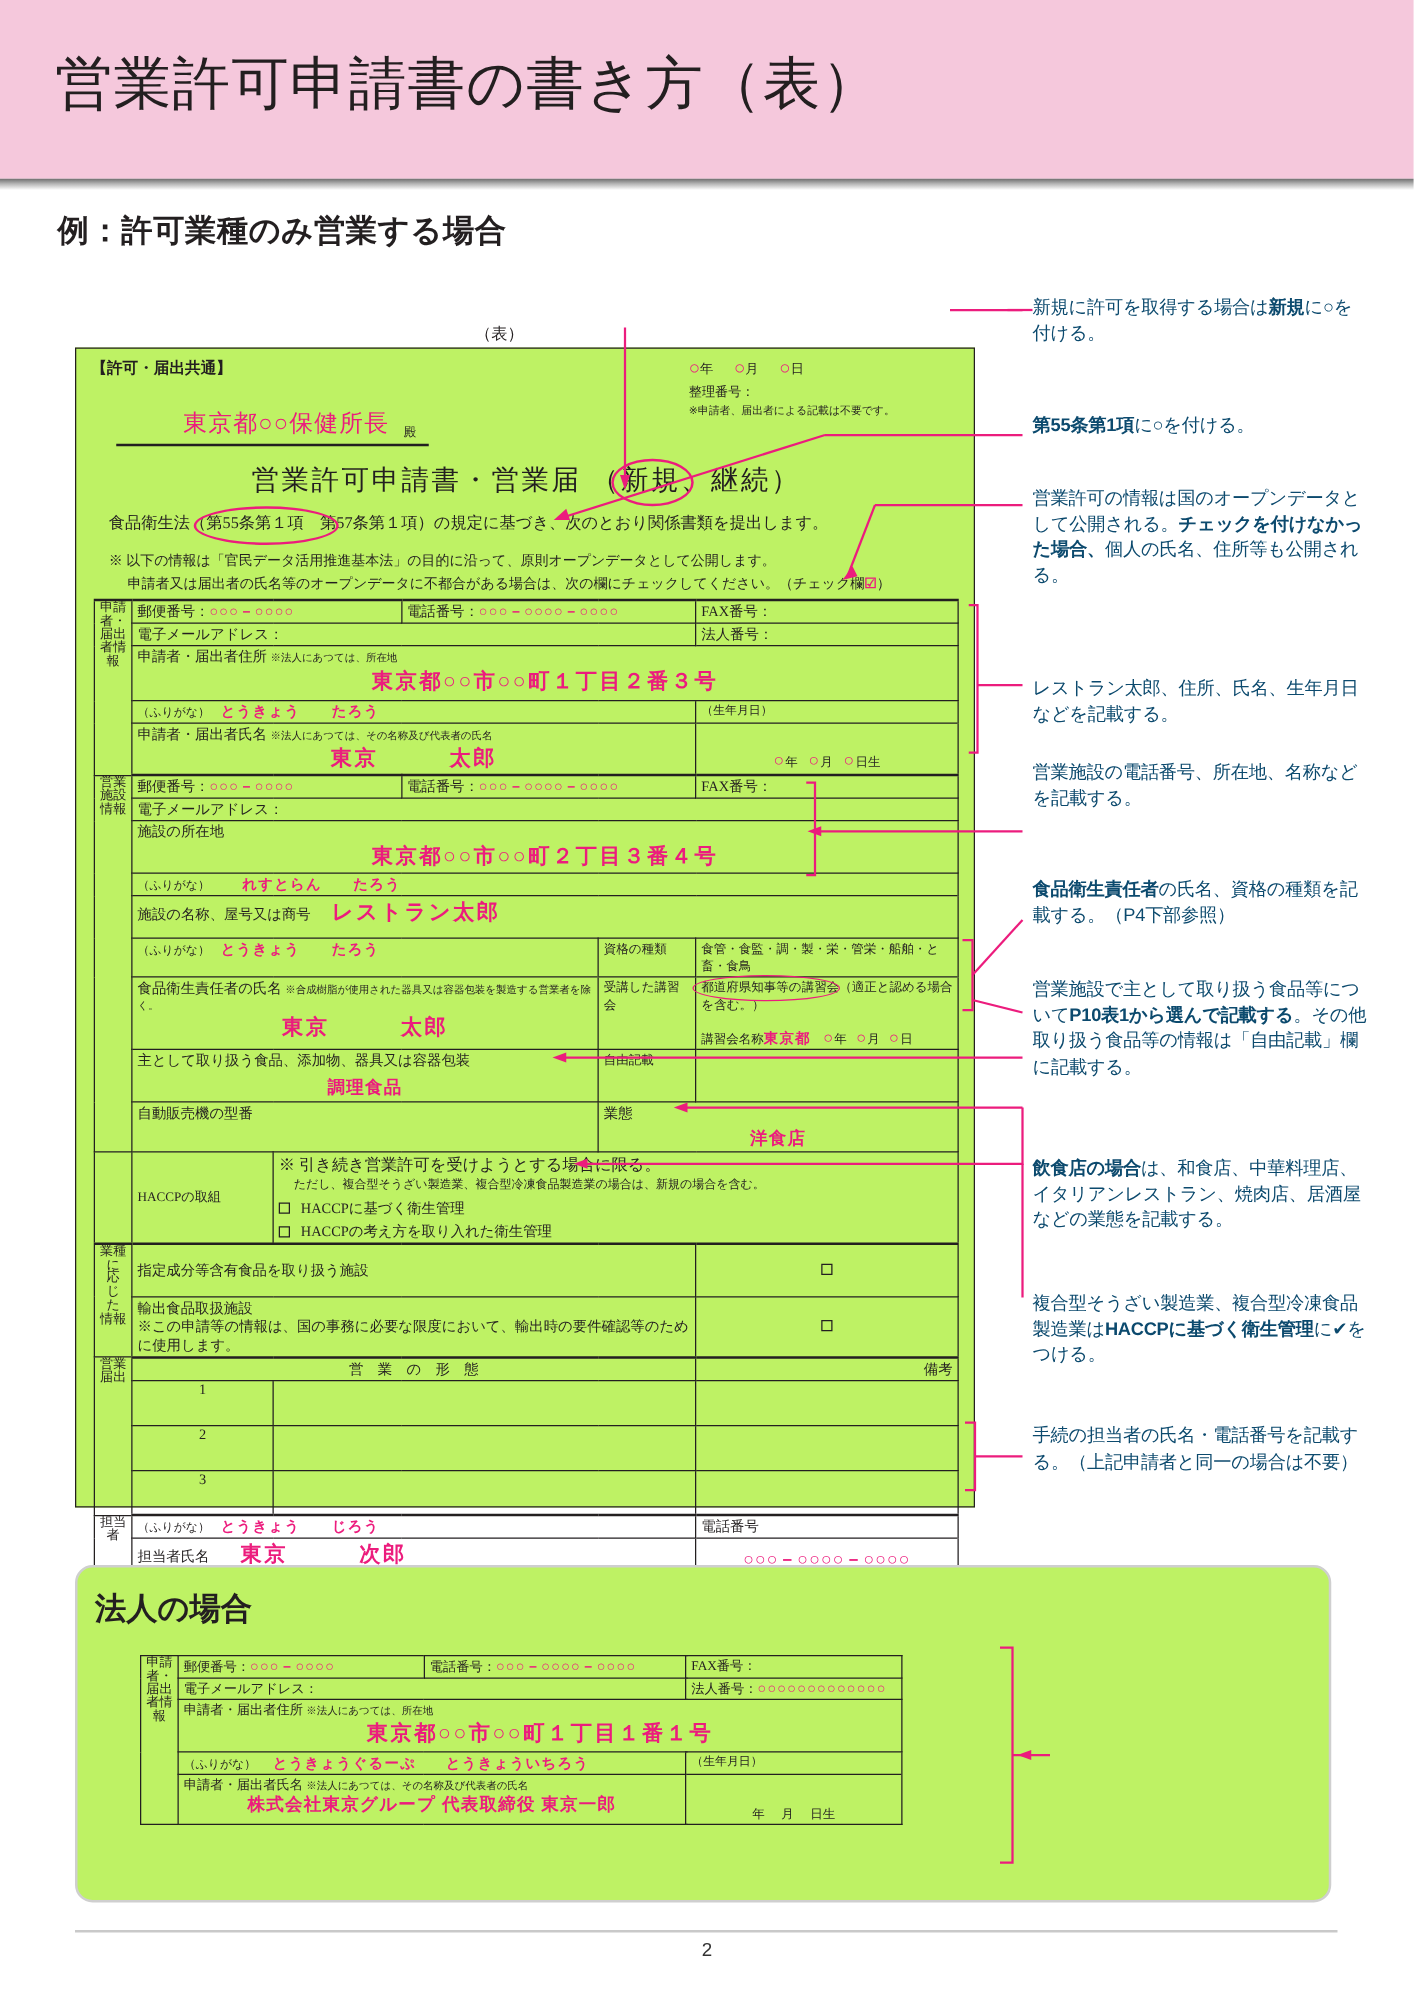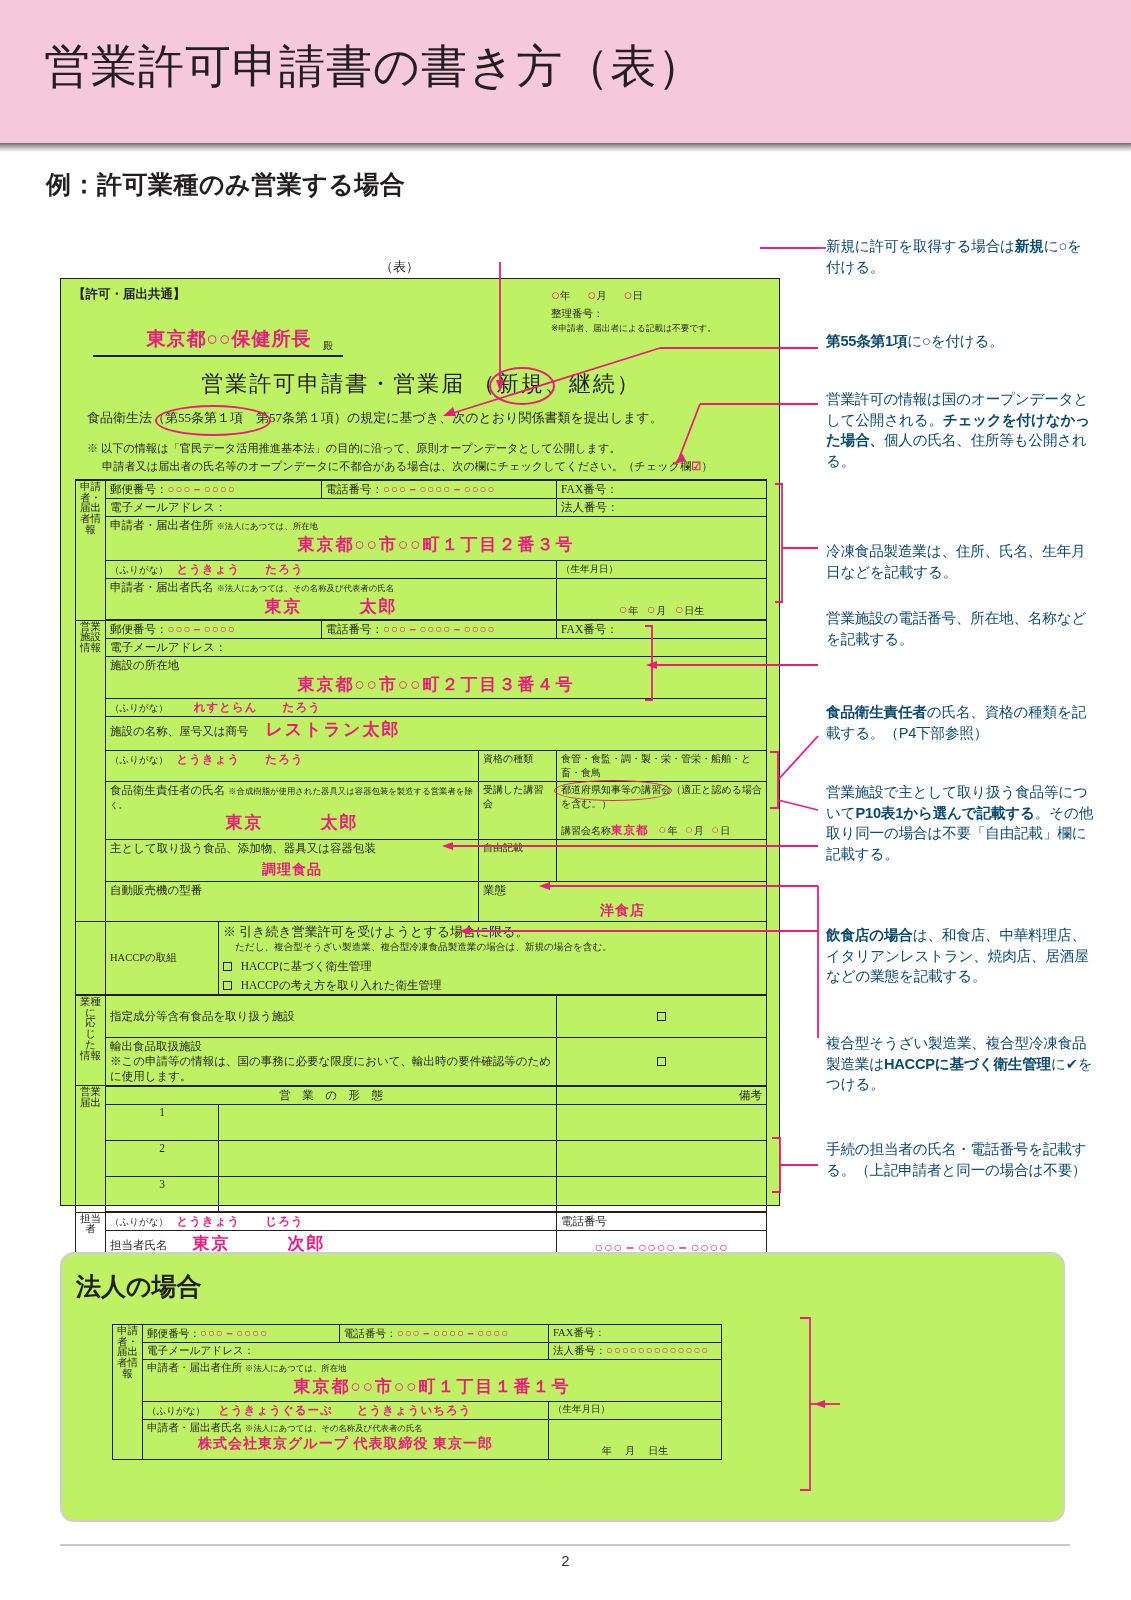--- a/index.html
+++ b/index.html
@@ -50,21 +50,21 @@
   
   .kyoka-label { position: absolute; left: 12px; top: 7px; font-size: 12.5px; font-weight: bold; }
   .date-line { position: absolute; left: 490px; top: 7px; font-size: 12px; white-space: nowrap; }
   .date-line .o { color: #ec1c7d; font-size: 15px; vertical-align: -1px; }
   .date-line .unit { font-size: 10.5px; }
   .seiri { position: absolute; left: 490px; top: 28px; font-size: 10.5px; }
   .seiri2 { position: absolute; left: 490px; top: 44px; font-size: 8.7px; }
 
   .hokenjo {
     position: absolute; left: 58px; top: 47px; width: 220px;
-    color: #ec1c7d; font-size: 19px; font-weight: bold; letter-spacing: 1px;
+    color: #ec1c7d; font-size: 19px; font-weight: normal; letter-spacing: 1px;
     text-align: center;
   }
   .hokenjo-rule {
     position: absolute; left: 32px; top: 76px; width: 250px;
     border-bottom: 2px solid #231f20;
   }
   .tono { position: absolute; left: 262px; top: 60px; font-size: 10px; }
 
   .form-title {
     position: absolute; left: 0; top: 90px; width: 720px;
@@ -416,33 +416,33 @@
 
   <div class="ann" style="left:826px; top:331px; width:270px">
     <b>第55条第1項</b><span>に○を付ける。</span>
   </div>
 
   <div class="ann" style="left:826px; top:389px; width:270px">
     <span>営業許可の情報は国のオープ</span><span>ンデータとして公開される。</span><b>チェックを付けなかった場合、</b><span>個人の氏名、住所等も公開さ</span><span>れる。</span>
   </div>
 
   <div class="ann" style="left:826px; top:541px; width:270px">
-    <span>冷凍食品製造業は、住所、氏</span><span>名、生年月日などを記載する。</span>
+    <span>レストラン太郎、住所、氏</span><span>名、生年月日などを記載する。</span>
   </div>
 
   <div class="ann" style="left:826px; top:608px; width:270px">
     <span>営業施設の電話番号、所在地、</span><span>名称などを記載する。</span>
   </div>
 
   <div class="ann" style="left:826px; top:702px; width:270px">
     <b>食品衛生責任者</b><span>の氏名、資格</span><span>の種類を記載する。（P4下部</span><span>参照）</span>
   </div>
 
   <div class="ann" style="left:826px; top:782px; width:270px">
-    <span>営業施設で主として取り扱う</span><span>食品等について</span><b>P10表1から</b><b>選んで記載する</b><span>。その他取り</span><span>同一の場合は不要「自由記</span><span>載」欄に記載する。</span>
+    <span>営業施設で主として取り扱う</span><span>食品等について</span><b>P10表1から</b><b>選んで記載する</b><span>。その他取り</span><span>扱う食品等の情報は「自由記</span><span>載」欄に記載する。</span>
   </div>
 
   <div class="ann" style="left:826px; top:925px; width:272px">
     <b>飲食店の場合</b><span>は、和食店、中華</span><span>料理店、イタリアンレストラン、</span><span>焼肉店、居酒屋などの業態を</span><span>記載する。</span>
   </div>
 
   <div class="ann" style="left:826px; top:1033px; width:272px">
     <span>複合型そうざい製造業、複合型</span><span>冷凍食品製造業は</span><b>HACCPに</b><b>基づく衛生管理</b><span>に✔をつける。</span>
   </div>
 

